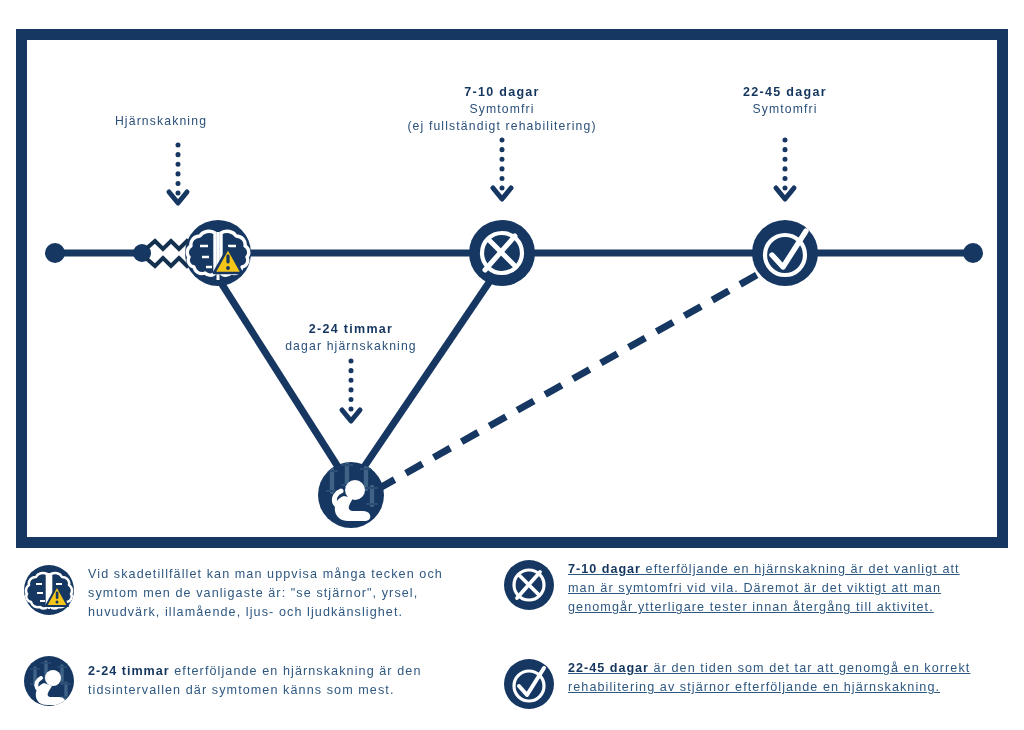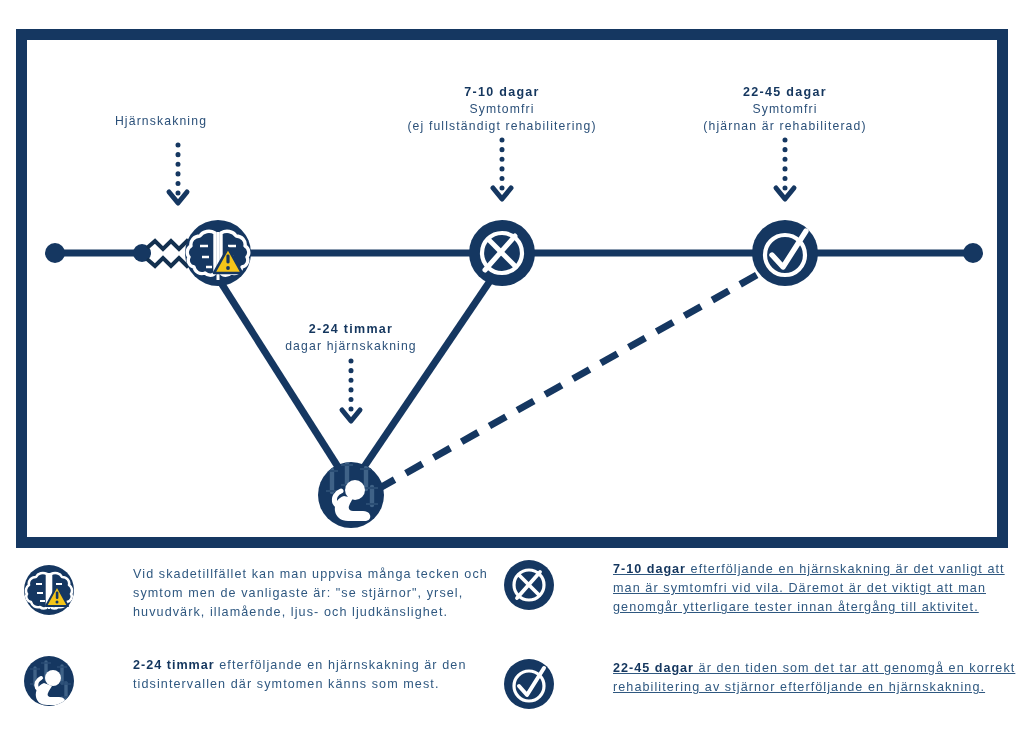--- a/index.html
+++ b/index.html
@@ -43,21 +43,21 @@
     color:#2b5079;
     display:block;
   }
 
   
   .legend{
     position:absolute;
     left:0;top:556px;
     width:1024px;height:174px;
   }
-  .leg-item{position:absolute;display:flex;gap:45px;}
+  .leg-item{position:absolute;display:flex;}
   .leg-icon{
     width:50px;height:50px;flex:0 0 50px;
     position:relative;
   }
   .leg-text{
     margin-left:14px;
     font-size:12.6px;
     letter-spacing:1.08px;
     line-height:1.52;
     color:#2f5880;
@@ -191,21 +191,20 @@
 
   <div class="tl-label" style="left:352px;top:84px;width:300px;">
     <span class="l-bold">7-10 dagar</span>
     <span class="l-reg">Symtomfri</span>
     <span class="l-reg">(ej fullständigt rehabilitering)</span>
   </div>
 
   <div class="tl-label" style="left:655px;top:84px;width:260px;">
     <span class="l-bold">22-45 dagar</span>
     <span class="l-reg">Symtomfri</span>
-    <span class="l-reg">(hjärnan är rehabiliterad)</span>
   </div>
 
   <div class="tl-label" style="left:251px;top:321px;width:200px;">
     <span class="l-bold">2-24 timmar</span>
     <span class="l-reg">dagar hjärnskakning</span>
   </div>
 
   <div class="legend">
 
     <div class="leg-item" style="left:24px;top:9px;">
@@ -233,21 +232,21 @@
           <path d="M33 21 L44 41 L22 41 Z" fill="#f5c518" stroke="#153761" stroke-width="2" stroke-linejoin="round"></path>
           <rect x="31.8" y="26.5" width="2.6" height="7.5" rx="1.2" fill="#153761"></rect>
           <circle cx="33" cy="37" r="1.5" fill="#153761"></circle>
         </svg>
       </div>
       <div class="leg-text w-left">
         <span>Vid skadetillfället kan man uppvisa många tecken och symtom men de vanligaste är: "se stjärnor", yrsel, huvudvärk, illamående, ljus- och ljudkänslighet.</span>
       </div>
     </div>
 
-    <div class="leg-item" style="left:24px;top:100px;">
+    <div class="leg-item" style="left:24px;top:100px;align-items:center;">
       <div class="leg-icon">
         <svg viewBox="0 0 50 50" width="50" height="50">
           <defs>
               <clipPath id="lc2">
                 <circle cx="25" cy="25" r="25"></circle>
               </clipPath>
             </defs>
           <circle cx="25" cy="25" r="25" fill="#153761"></circle>
           <g clip-path="url(#lc2)">
             <g stroke="#3f6287" stroke-width="3.4" stroke-linecap="round">

